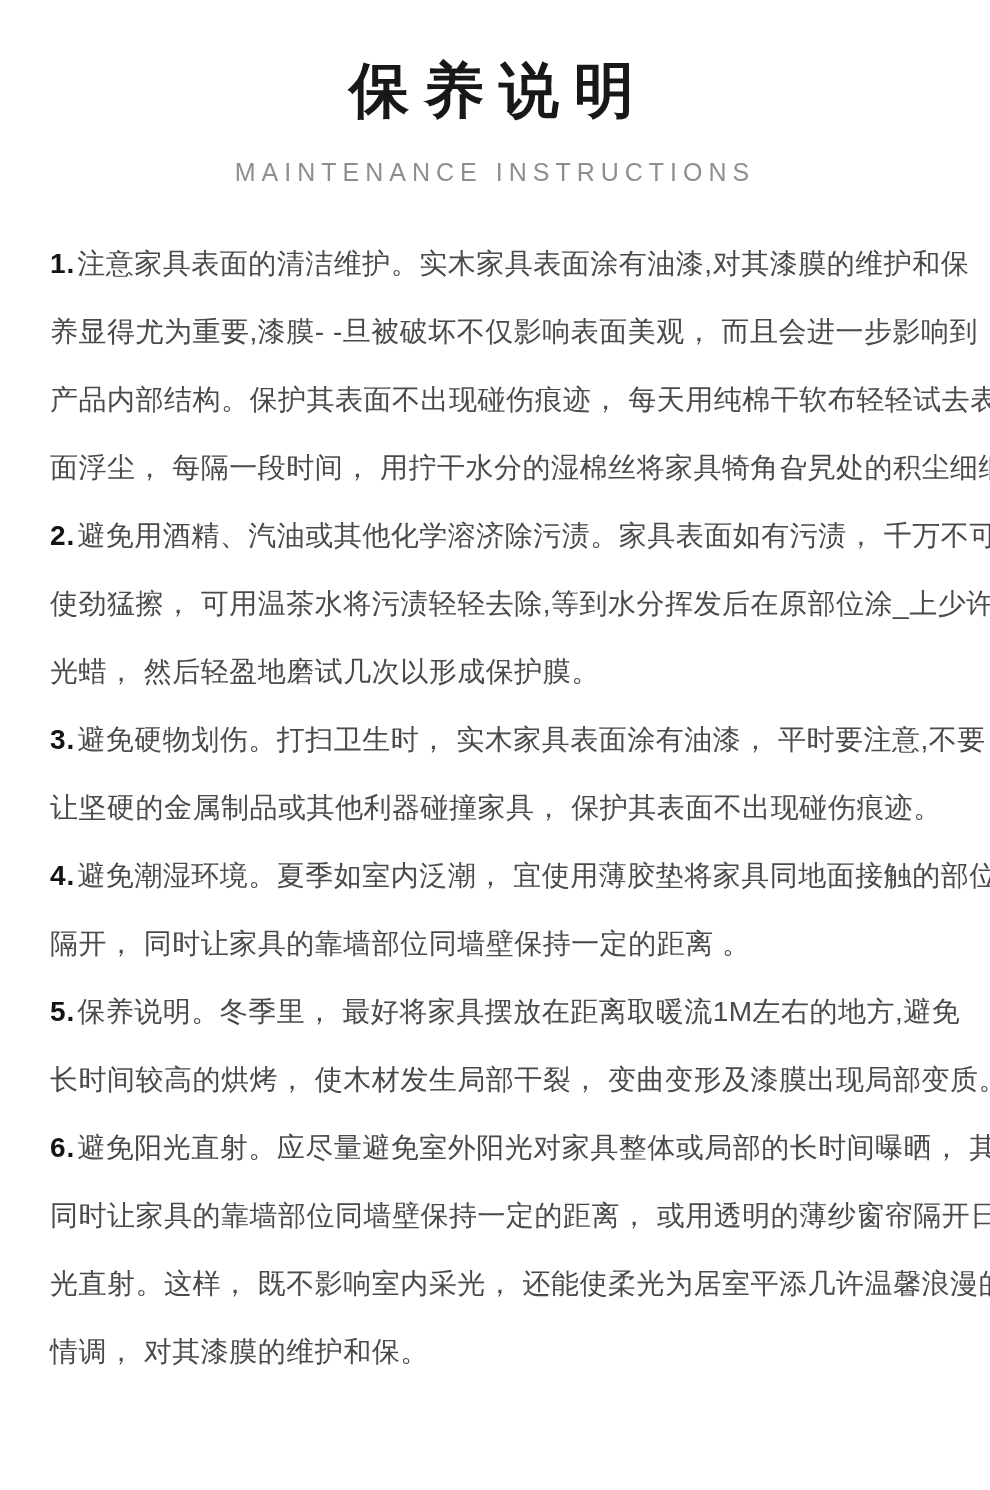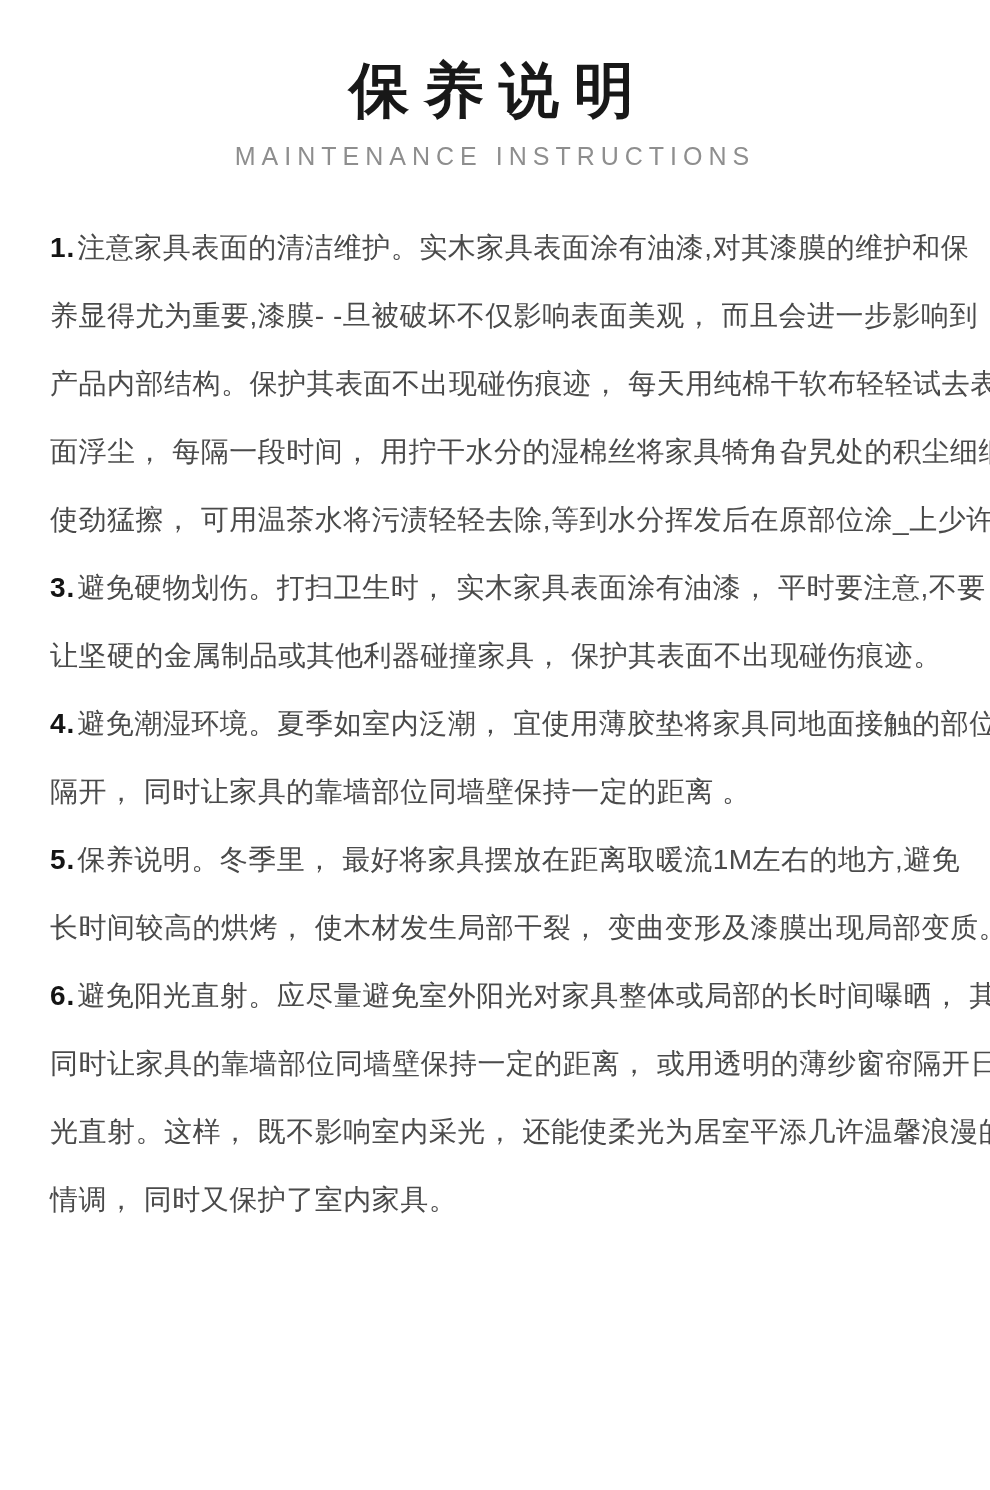--- a/index.html
+++ b/index.html
@@ -16,21 +16,21 @@
     margin: 58px 0 0 0;
     text-align: center;
     font-size: 60px;
     line-height: 66px;
     font-weight: 900;
     letter-spacing: 15px;
     color: #181818;
     padding-left: 8px;
   }
   .subtitle {
-    margin-top: 16px;
+    margin-top: 32px;
     text-align: center;
     font-size: 25px;
     line-height: 32px;
     font-weight: 400;
     letter-spacing: 6px;
     color: #8e8e8e;
     white-space: nowrap;
   }
   .body {
     margin: 42px 50px 0 50px;
@@ -63,21 +63,23 @@
   <main class="body">
 
     <section>
       <div class="line"><span class="num">1.</span><span>注意家具表面的清洁维护。实木家具表面涂有油漆,对其漆膜的维护和保</span></div>
       <div class="line">养显得尤为重要,漆膜- -旦被破坏不仅影响表面美观， 而且会进一步影响到</div>
       <div class="line">产品内部结构。保护其表面不出现碰伤痕迹， 每天用纯棉干软布轻轻试去表</div>
       <div class="line">面浮尘， 每隔一段时间， 用拧干水分的湿棉丝将家具犄角旮旯处的积尘细细</div>
     </section>
 
     <section>
+      <div class="line"><span class="num">2.</span><span>避免用酒精、汽油或其他化学溶济除污渍。家具表面如有污渍， 千万不可</span></div>
       <div class="line">使劲猛擦， 可用温茶水将污渍轻轻去除,等到水分挥发后在原部位涂_上少许</div>
+      <div class="line">光蜡， 然后轻盈地磨试几次以形成保护膜。</div>
     </section>
 
     <section>
       <div class="line"><span class="num">3.</span><span>避免硬物划伤。打扫卫生时， 实木家具表面涂有油漆， 平时要注意,不要</span></div>
       <div class="line">让坚硬的金属制品或其他利器碰撞家具， 保护其表面不出现碰伤痕迹。</div>
     </section>
 
     <section>
       <div class="line"><span class="num">4.</span><span>避免潮湿环境。夏季如室内泛潮， 宜使用薄胶垫将家具同地面接触的部位</span></div>
       <div class="line">隔开， 同时让家具的靠墙部位同墙壁保持一定的距离 。</div>
@@ -85,17 +87,17 @@
 
     <section>
       <div class="line"><span class="num">5.</span><span>保养说明。冬季里， 最好将家具摆放在距离取暖流1M左右的地方,避免</span></div>
       <div class="line">长时间较高的烘烤， 使木材发生局部干裂， 变曲变形及漆膜出现局部变质。</div>
     </section>
 
     <section>
       <div class="line"><span class="num">6.</span><span>避免阳光直射。应尽量避免室外阳光对家具整体或局部的长时间曝晒， 其</span></div>
       <div class="line">同时让家具的靠墙部位同墙壁保持一定的距离， 或用透明的薄纱窗帘隔开日</div>
       <div class="line">光直射。这样， 既不影响室内采光， 还能使柔光为居室平添几许温馨浪漫的</div>
-      <div class="line">情调， 同时又保护了室内家具。</div>
+      <div class="line">情调， 对其漆膜的维护和保。</div>
     </section>
 
   </main>
 </div>
 
 </body></html>

